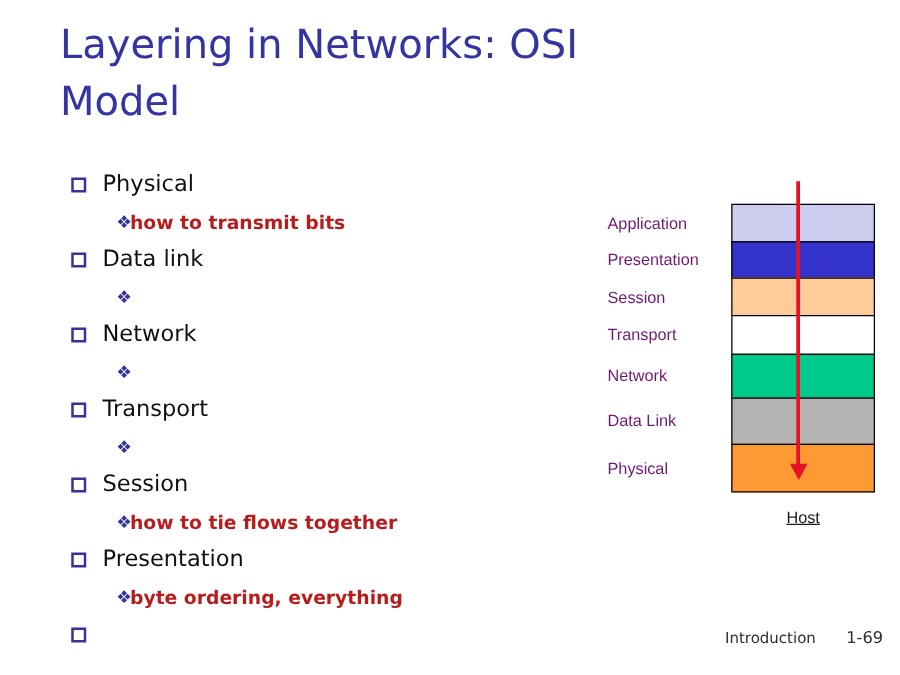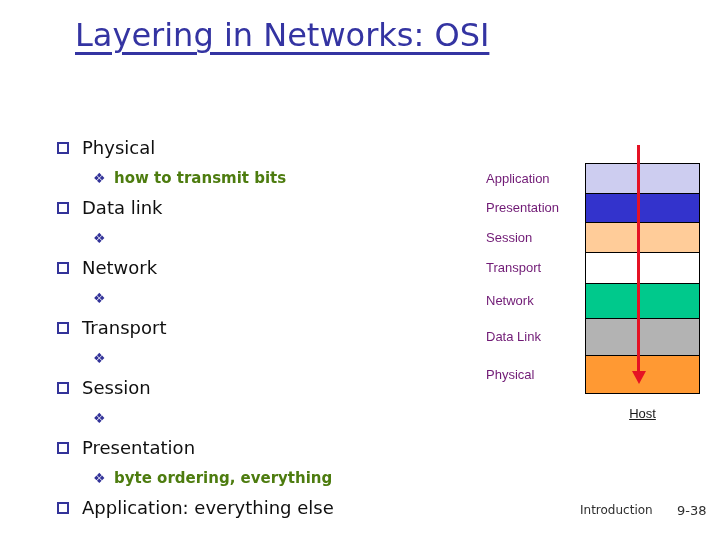--- a/index.html
+++ b/index.html
@@ -11,42 +11,40 @@
   
   .title{
     position:absolute;left:48px;top:12px;width:560px;
     font-size:32px;line-height:46px;font-weight:500;
     color:#3434a2;
   }
   .title .tline{
     display:block;
   }
   .title .tline span{
-    text-decoration:underline;
     text-decoration-thickness:3px;
     text-underline-offset:6px;
-    margin-left:27px;
   }
   
   .row{position:absolute;left:0;width:480px;height:30px;}
   .sq{
     position:absolute;left:57px;top:9px;width:8px;height:8px;
     border:2px solid #333399;background:transparent;
   }
   .mtxt{
     position:absolute;left:82px;top:0;line-height:30px;
     font-size:18px;color:#101010;white-space:nowrap;
   }
   .dia{
     position:absolute;left:93px;top:0;line-height:30px;
     font-size:14px;color:#333399;
   }
   .stxt{
-    position:absolute;left:114px;top:0;line-height:30px;
-    font-size:15px;font-weight:bold;color:#4d7c0f;white-space:nowrap;
+    position:absolute;left:104px;top:0;line-height:30px;
+    font-size:15px;font-weight:bold;color:#b91c1c;white-space:nowrap;
   }
   
   .lbox{
     position:absolute;left:585px;width:113px;
     border:1px solid #000000;box-sizing:content-box;
   }
   .llabel{
     position:absolute;left:486px;width:96px;
     font-family:"Liberation Sans",sans-serif;
     font-size:13px;color:#701a75;
@@ -76,20 +74,21 @@
   .footer-page{
     position:absolute;left:677px;top:503px;
     font-size:13px;color:#2e2e2e;white-space:nowrap;
   }
 </style>
 </head>
 <body>
 
 <div class="title">
   <span class="tline"><span>Layering in Networks: OSI</span></span>
+  <span class="tline"><span>Model</span></span>
 </div>
 
 <div>
 
   <div class="row" style="top:133px">
     <span class="sq"></span>
     <span class="mtxt">Physical</span>
   </div>
   <div class="row" style="top:163px">
     <span class="dia">❖</span>
@@ -119,34 +118,34 @@
   <div class="row" style="top:343px">
     <span class="dia">❖</span>
   </div>
 
   <div class="row" style="top:373px">
     <span class="sq"></span>
     <span class="mtxt">Session</span>
   </div>
   <div class="row" style="top:403px">
     <span class="dia">❖</span>
+    <span class="stxt">how to tie flows together</span>
   </div>
 
   <div class="row" style="top:433px">
     <span class="sq"></span>
     <span class="mtxt">Presentation</span>
   </div>
   <div class="row" style="top:463px">
     <span class="dia">❖</span>
     <span class="stxt">byte ordering, everything</span>
   </div>
 
   <div class="row" style="top:493px">
     <span class="sq"></span>
-    <span class="mtxt">Application: everything else</span>
   </div>
 
 </div>
 
 <div>
 
   <div class="llabel" style="top:163px;height:30px">Application</div>
   <div class="llabel" style="top:193px;height:29px">Presentation</div>
   <div class="llabel" style="top:222px;height:30px">Session</div>
   <div class="llabel" style="top:252px;height:31px">Transport</div>
@@ -162,13 +161,13 @@
   <div class="lbox" style="top: 318px; height: 36px; background: rgb(179, 179, 179);"></div>
   <div class="lbox" style="top: 355px; height: 37px; background: rgb(255, 153, 51);"></div>
 
   <div class="arrow-line" style="background: rgb(229, 18, 36);"></div>
   <div class="arrow-head" style="border-top-color: rgb(229, 18, 36);"></div>
 
   <div class="host">Host</div>
 </div>
 
 <div class="footer-section">Introduction</div>
-<div class="footer-page">9-38</div>
+<div class="footer-page">1-69</div>
 
 </body></html>

